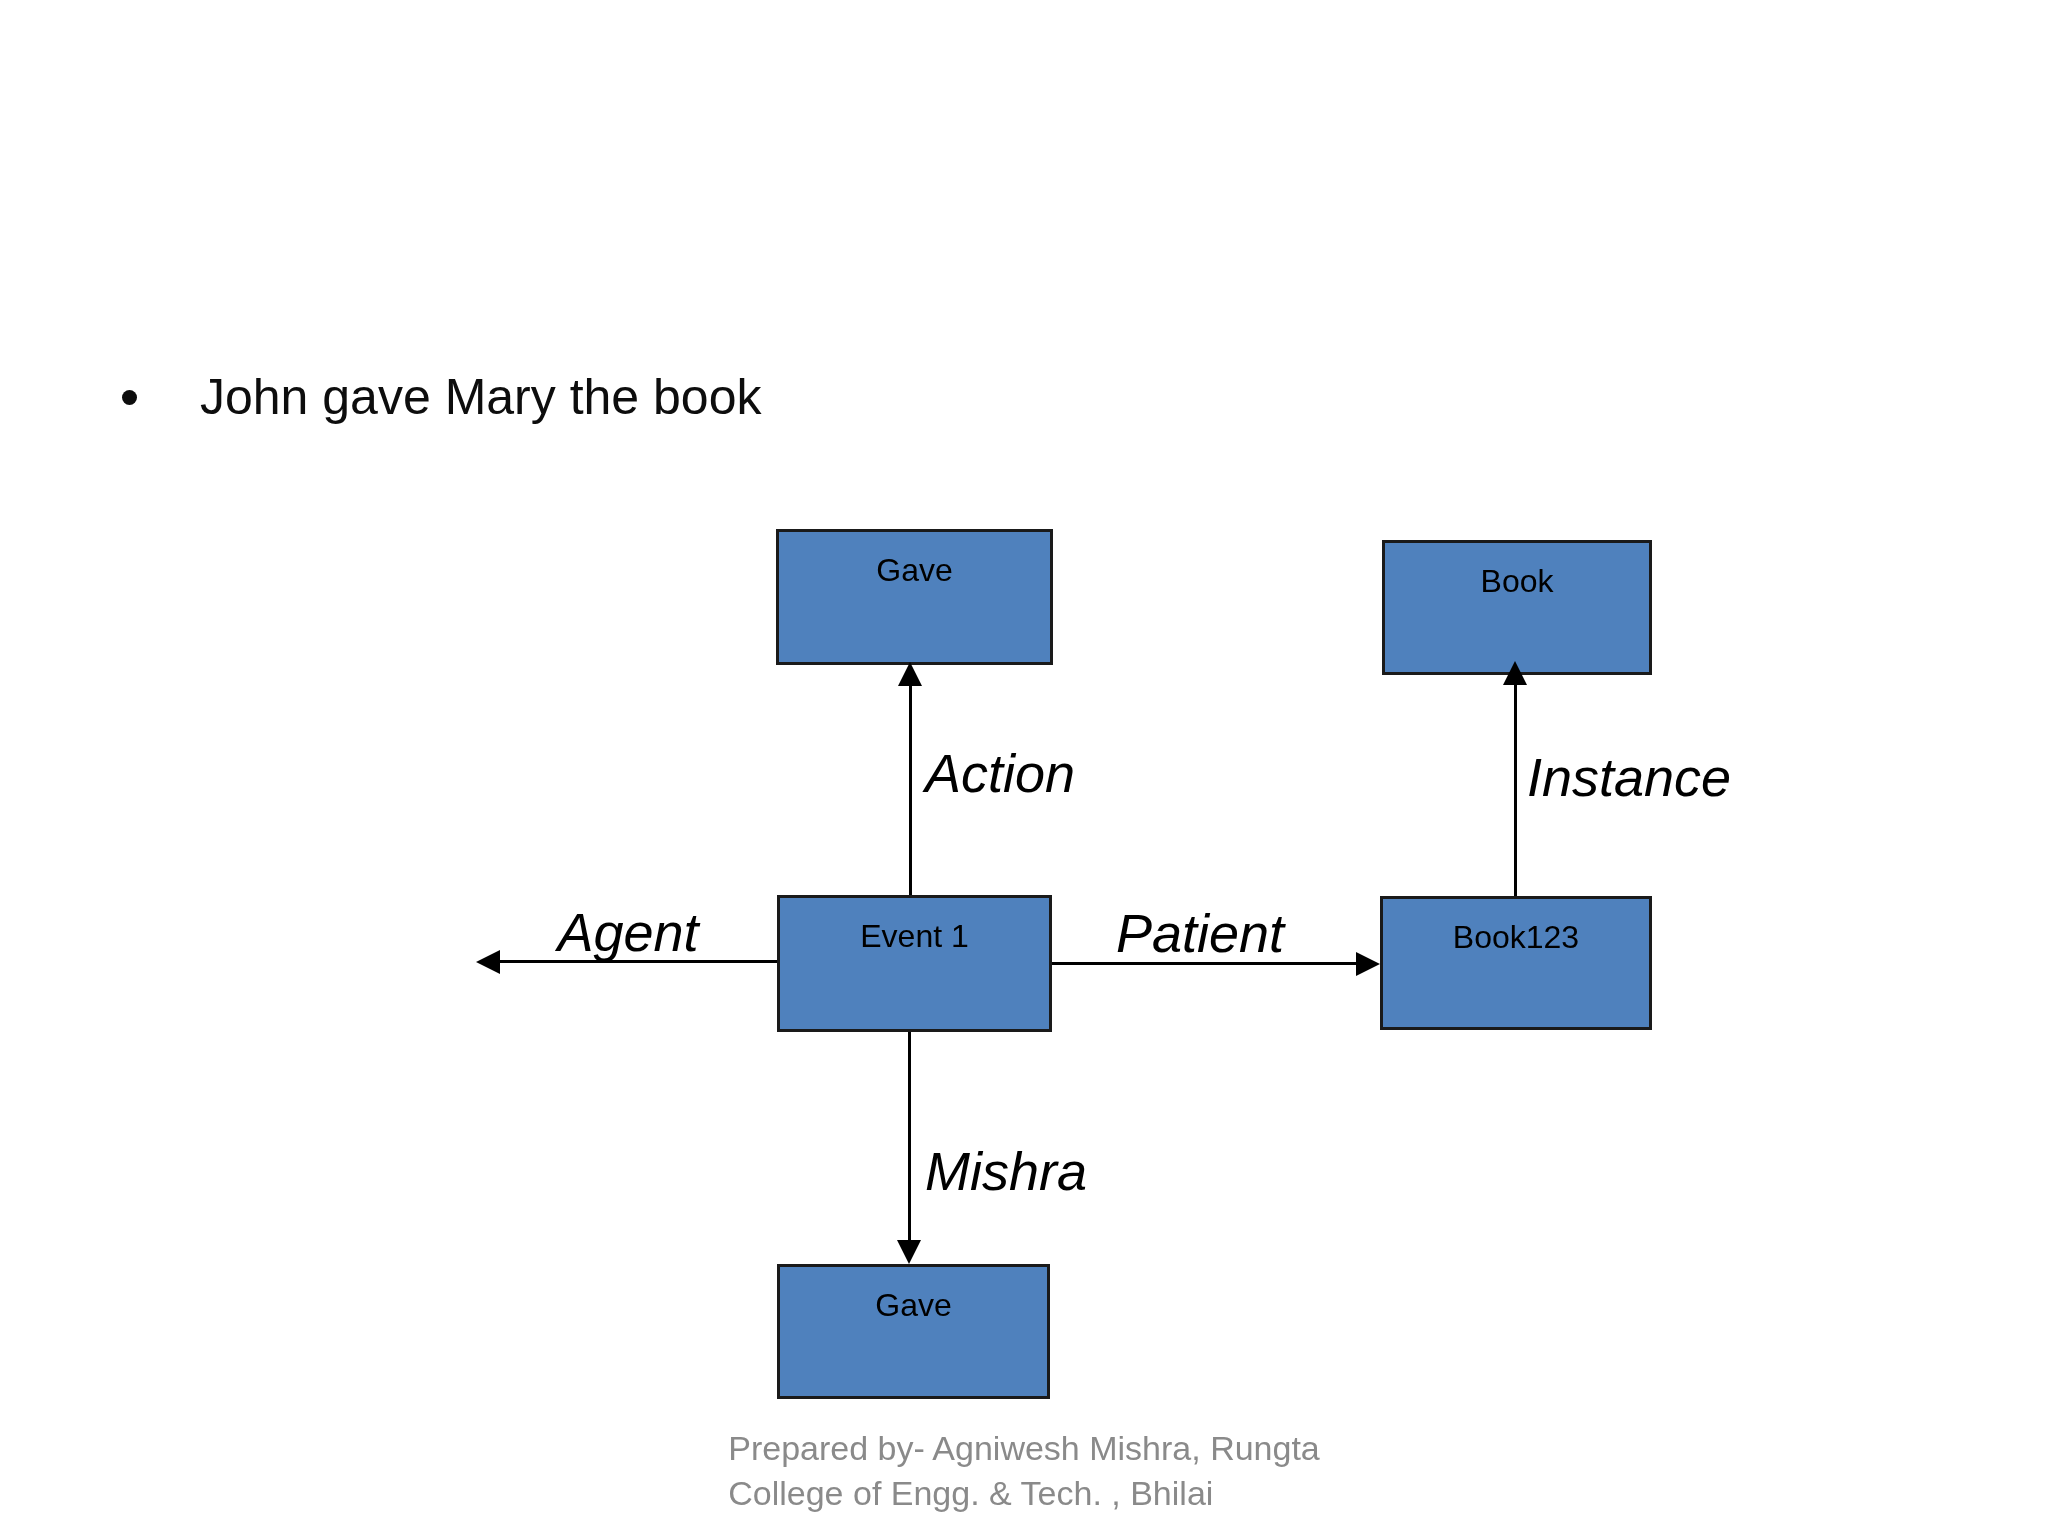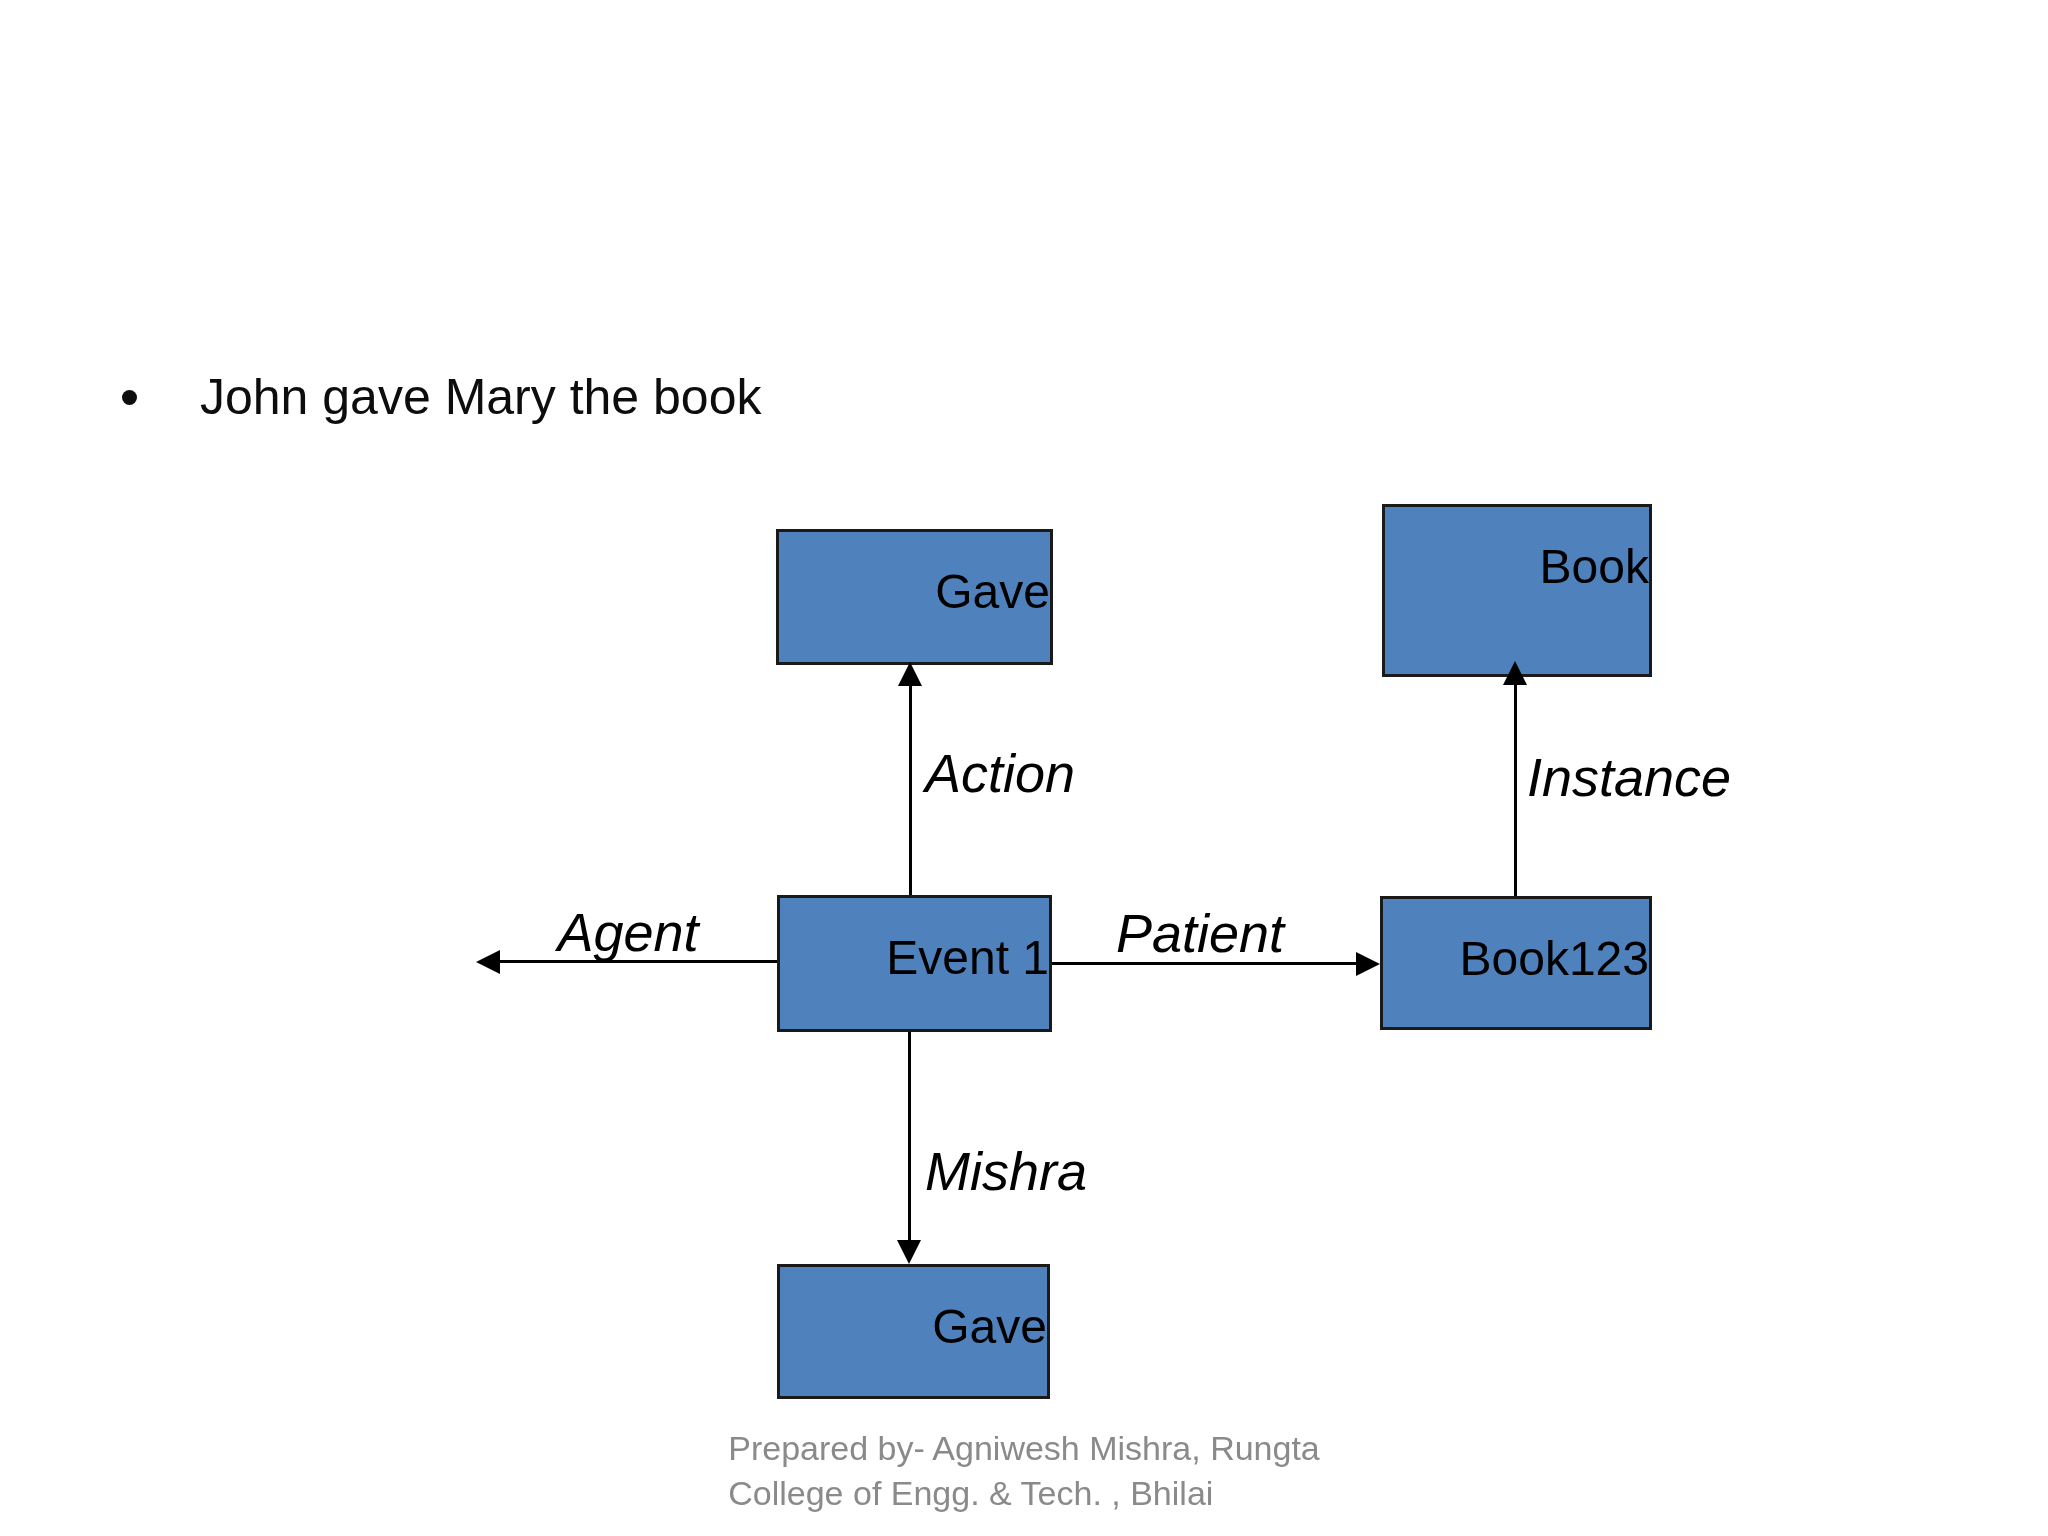--- a/index.html
+++ b/index.html
@@ -44,29 +44,29 @@
     font-size: 50px;
     color: var(--text, #0d0d0d);
     white-space: nowrap;
   }
   .node {
     position: absolute;
     background: var(--box-fill, #4f81bd);
     border: 3px solid var(--box-border, #1a1a1a);
     box-sizing: border-box;
     display: flex;
-    justify-content: flex-end;
+    justify-content: center;
     align-items: flex-start;
-    padding-top: 32px;
-    font-size: 48px;
+    padding-top: 20px;
+    font-size: 32px;
     color: #000000;
     white-space: nowrap;
   }
   .node-gave    { left: 776px;  top: 529px; width: 277px; height: 136px; }
-  .node-book    { left: 1382px; top: 504px; width: 270px; height: 173px; }
+  .node-book    { left: 1382px; top: 540px; width: 270px; height: 135px; }
   .node-john    { left: 205px;  top: 896px; width: 270px; height: 136px; }
   .node-event1  { left: 777px;  top: 895px; width: 275px; height: 137px; }
   .node-book123 { left: 1380px; top: 896px; width: 272px; height: 134px; }
   .node-mary    { left: 777px;  top: 1264px; width: 273px; height: 135px; }
 
   .edge-line {
     position: absolute;
     background: var(--line, #000000);
   }
   .line-action   { left: 909px;  top: 686px;  width: 3px;   height: 209px; }

